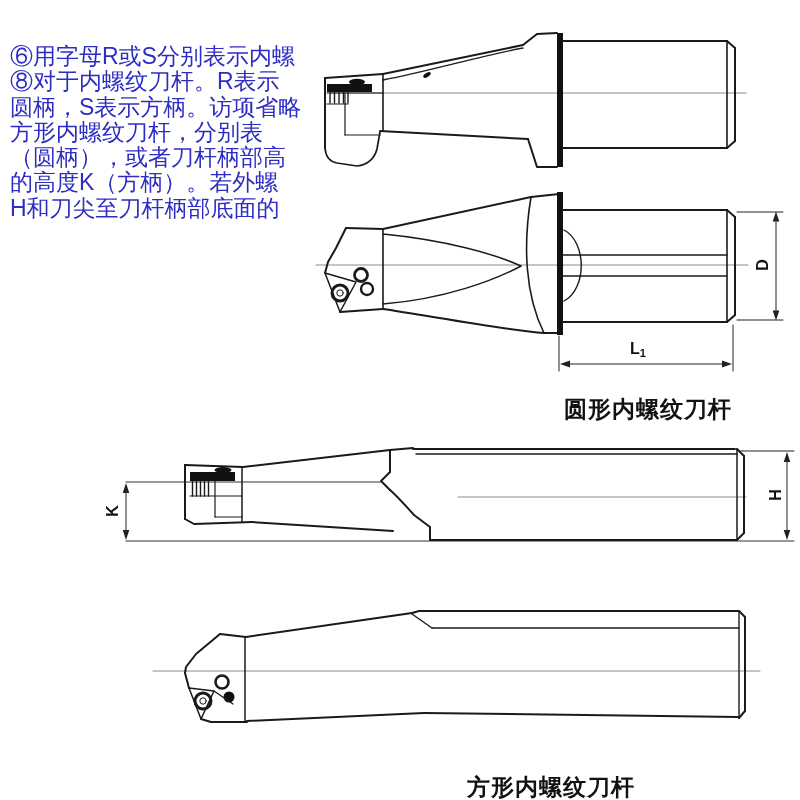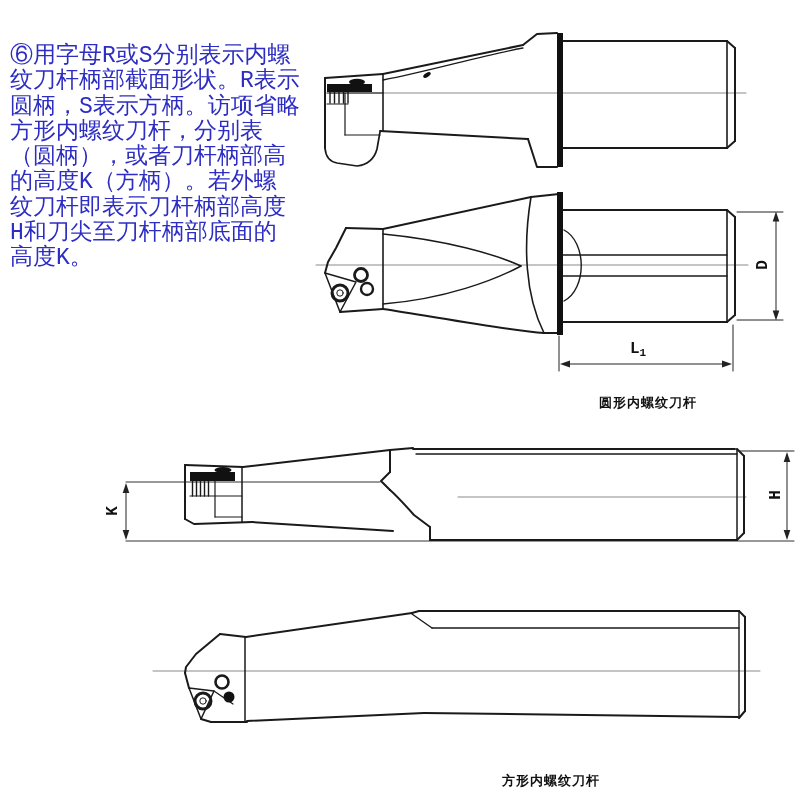--- a/index.html
+++ b/index.html
@@ -1,22 +1,22 @@
 <!DOCTYPE html>
 <html><head>
 <meta charset="utf-8">
 <style>
   html,body{margin:0;padding:0;background:#ffffff;}
   #canvas{position:relative;width:800px;height:800px;background:#ffffff;overflow:hidden;
-          font-family:Liberation Mono, monospace;}
+          font-family:Liberation Sans, sans-serif;}
   #drawing-svg{position:absolute;left:0;top:0;}
   .notes{position:absolute;left:10px;top:44px;width:320px;color:#2d2dc4;
          font-size:23px;line-height:25.3px;font-weight:500;letter-spacing:0px;white-space:nowrap;}
   .caption{position:absolute;width:200px;text-align:center;color:#111;
-           font-weight:bold;font-size:13px;letter-spacing:1px;}
+           font-weight:bold;font-size:23px;letter-spacing:1px;}
   .dim-label{position:absolute;color:#111;font-weight:bold;font-size:16px;}
   .rot{transform:rotate(-90deg);transform-origin:center center;width:20px;text-align:center;}
   .sub{font-size:11px;vertical-align:-3px;font-weight:bold;}
 </style>
 </head>
 <body>
 
 <div id="canvas">
 
   <svg id="drawing-svg" width="800" height="800" viewBox="0 0 800 800">
@@ -189,28 +189,26 @@
 
       <path d="M739,611 L739,718" stroke-width="1.4"></path>
       <path d="M739,611 L745,617"></path>
       <path d="M745,617 L745,711"></path>
       <path d="M745,711 L739,718"></path>
     </g>
   </svg>
 
   <div class="notes" style="color: rgb(45, 45, 196);">
     <div>⑥用字母R或S分别表示内螺</div>
-    <div>纹刀杆柄部截面形状。R表示</div>
+    <div>⑧对于内螺纹刀杆。R表示</div>
     <div>圆柄，S表示方柄。访项省略</div>
     <div>方形内螺纹刀杆，分别表</div>
     <div>（圆柄），或者刀杆柄部高</div>
     <div>的高度K（方柄）。若外螺</div>
-    <div>纹刀杆即表示刀杆柄部高度</div>
     <div>H和刀尖至刀杆柄部底面的</div>
-    <div>高度K。</div>
   </div>
 
   <div class="dim-label rot" style="left:753px;top:256px;">D</div>
   <div class="dim-label" style="left:630px;top:340px;">
     <span>L</span><span class="sub">1</span>
   </div>
   <div class="dim-label rot" style="left:103px;top:502px;">K</div>
   <div class="dim-label rot" style="left:766px;top:486px;">H</div>
 
   <div class="caption" style="left:548px;top:394px;">圆形内螺纹刀杆</div>

